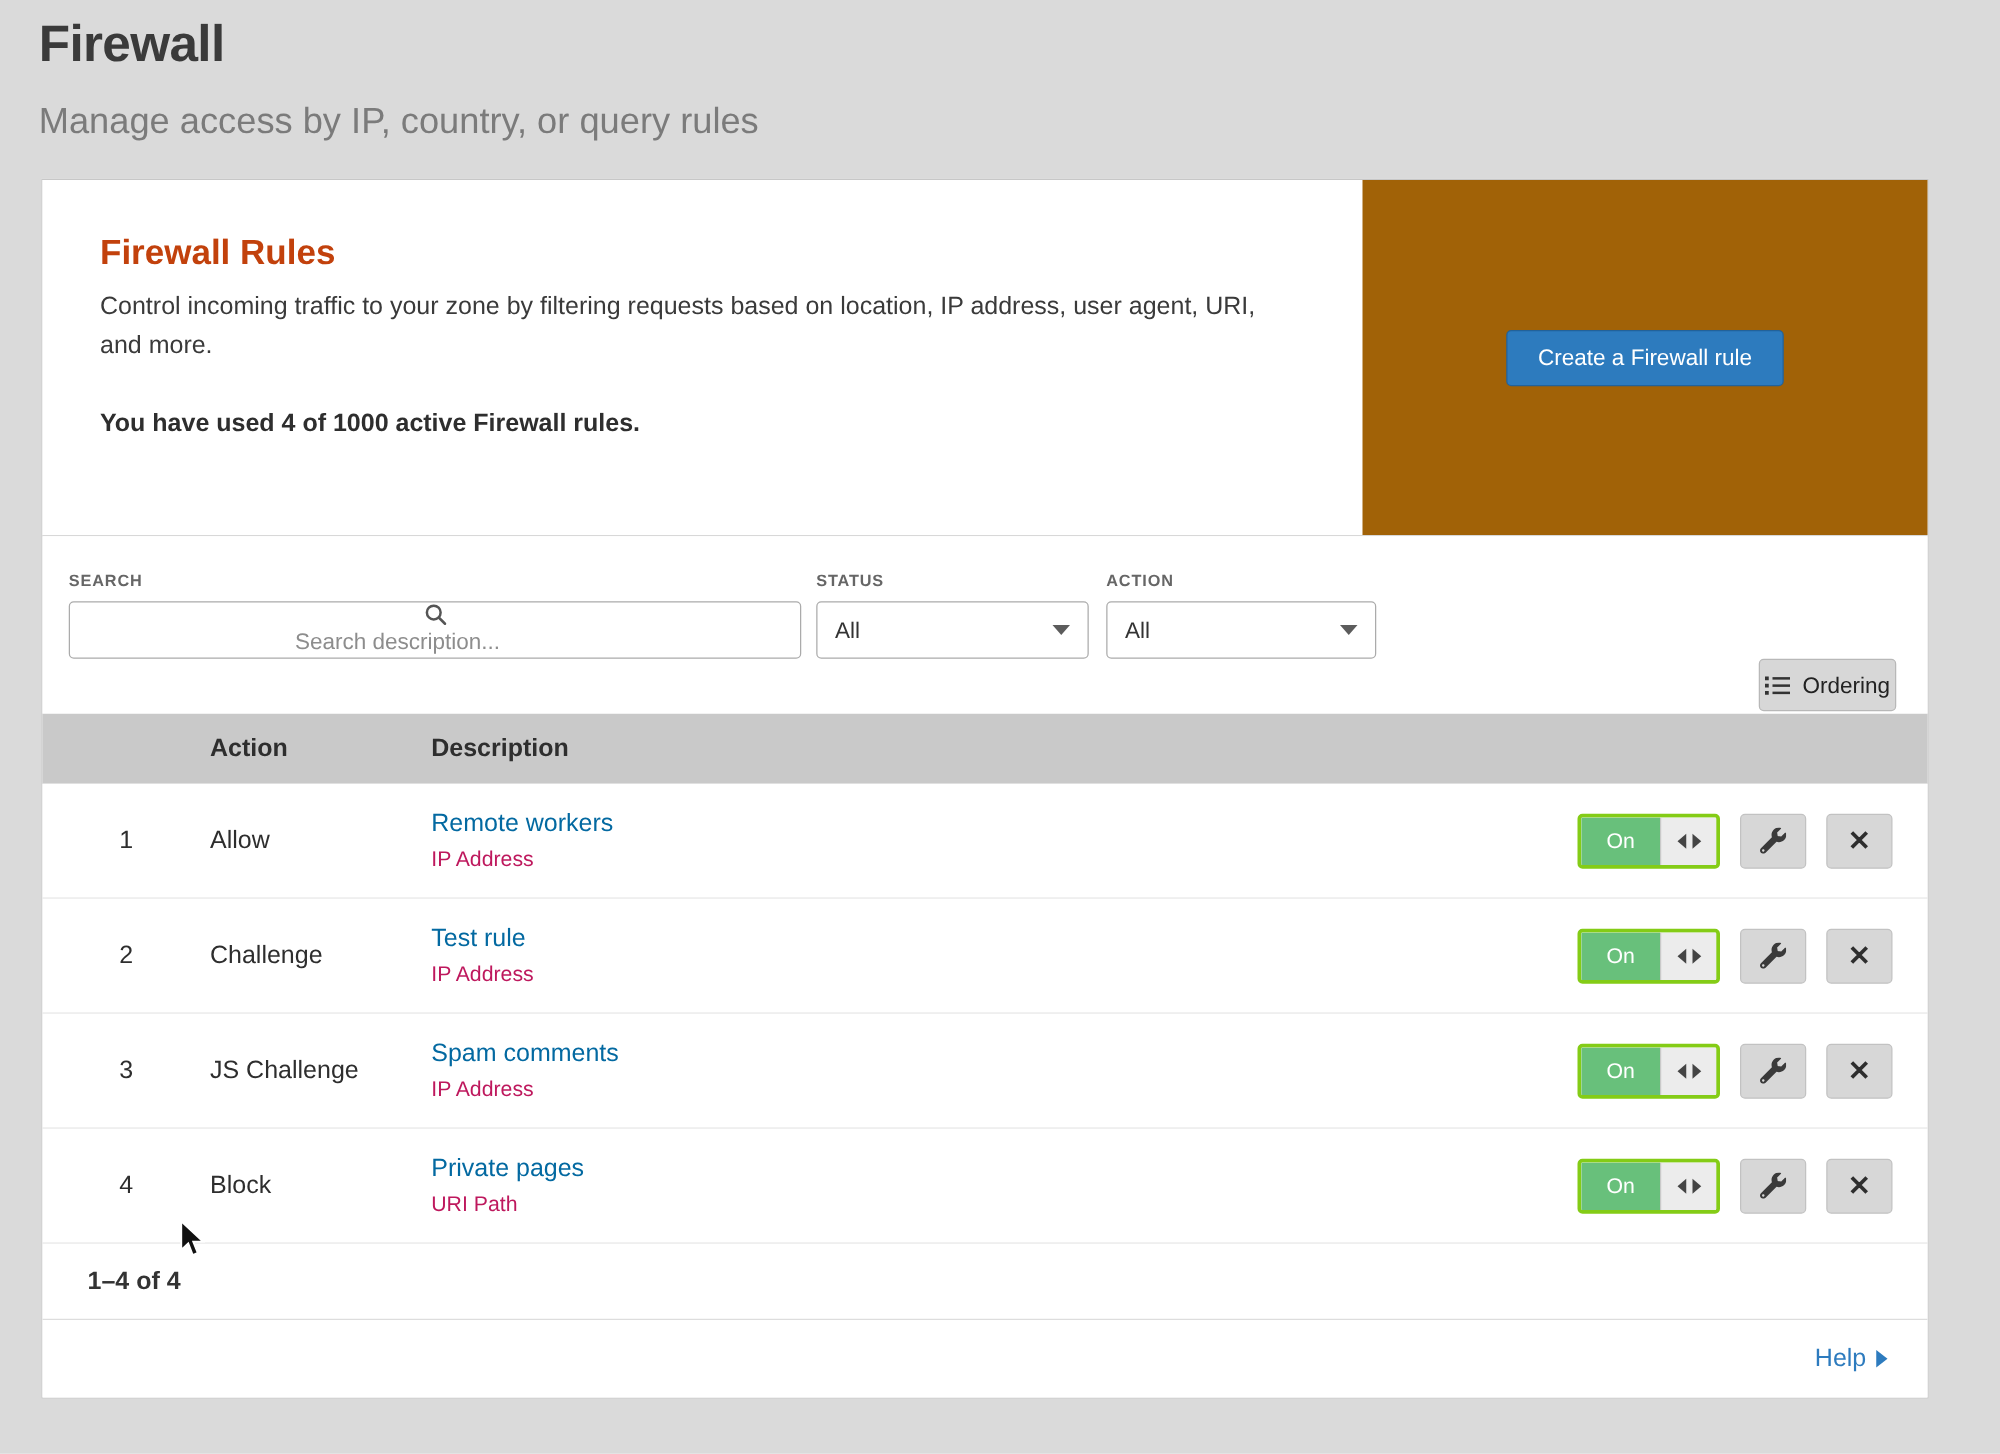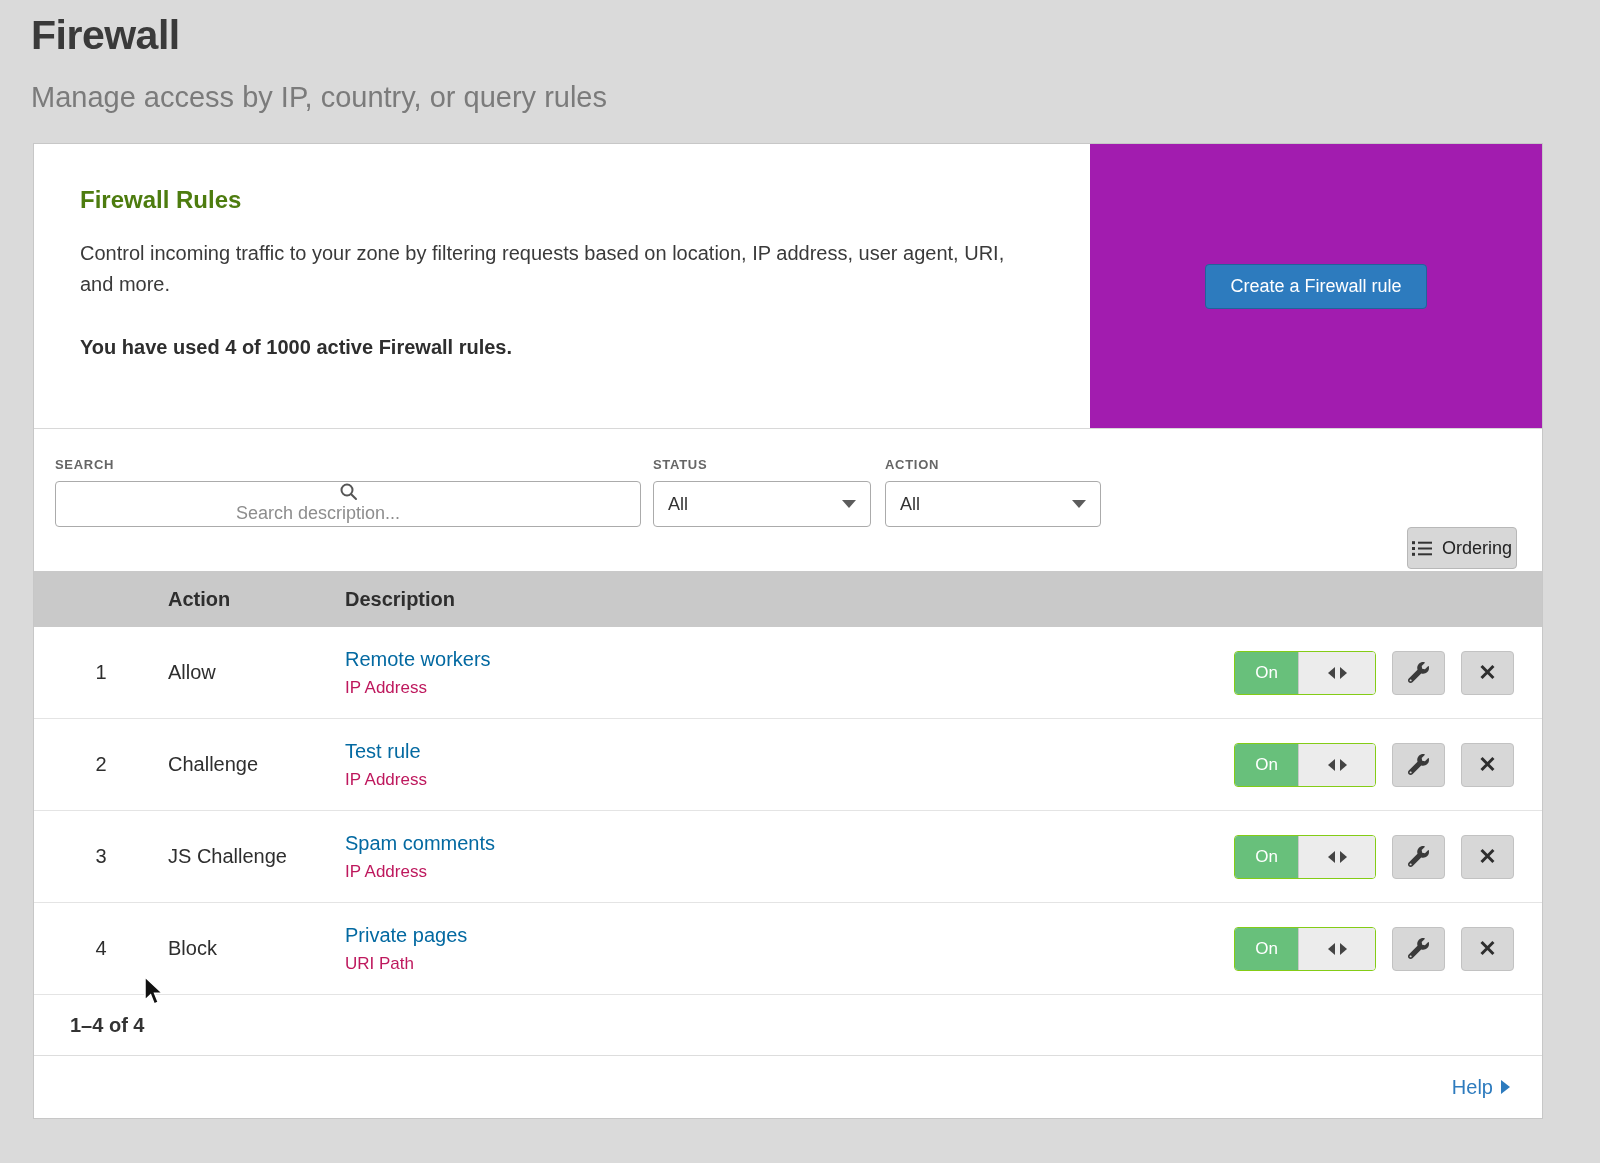--- a/index.html
+++ b/index.html
@@ -9,24 +9,24 @@
   .page { width: 1600px; height: 1163px; position: relative; }
 
   .page-title { padding: 12px 0 0 31px; font-size: 41px; font-weight: 700; color: #3a3a3a; letter-spacing: -0.5px; }
   .page-subtitle { padding: 22px 0 0 31px; font-size: 29px; font-weight: 400; color: #7b7b7b; }
 
   .card { position: absolute; left: 33px; top: 143px; width: 1510px; background: #ffffff; border: 1px solid #c7c7c7; }
 
   
   .banner { display: flex; height: 285px; border-bottom: 1px solid #d8d8d8; }
   .banner-left { width: 1056px; padding: 42px 60px 0 46px; background: #ffffff; }
-  .banner-heading { font-size: 24px; font-weight: 700; color: #4d7c0f; margin-bottom: 24px; }
+  .banner-heading { font-size: 28px; font-weight: 700; color: #c2410c; margin-bottom: 12px; }
   .banner-desc { font-size: 20px; line-height: 1.55; color: #3a3a3a; max-width: 950px; }
   .banner-usage { font-size: 20px; font-weight: 700; color: #2e2e2e; margin-top: 36px; }
-  .banner-right { flex: 1; background: #a21caf; display: flex; align-items: center; justify-content: center; }
+  .banner-right { flex: 1; background: #a16207; display: flex; align-items: center; justify-content: center; }
   .create-btn { background: #2d7bbe; border: 1px solid #22629a; color: #ffffff; font-family: "Liberation Sans", sans-serif;
     font-size: 18px; font-weight: 500; padding: 0 24px; height: 45px; border-radius: 4px; cursor: pointer; }
 
   
   .filters { height: 142px; padding: 28px 25px 0 21px; display: flex; align-items: flex-start; background: #fff; justify-content: center; }
   .filter { display: flex; flex-direction: column; }
   .filter-label { font-size: 13px; font-weight: 700; color: #666666; letter-spacing: 0.7px; margin-bottom: 9px; }
   .search-box { width: 586px; height: 46px; border: 1px solid #ababab; border-radius: 4px; background: #fff;
     display: flex; align-items: center; padding: 0 12px; flex-direction: column; }
   .search-box input { border: none; outline: none; flex: 1; font-size: 18px; color: #333; margin-left: 8px;
@@ -44,21 +44,21 @@
 
   
   .thead { height: 56px; background: #c9c9c9; display: flex; align-items: center; font-size: 20px; font-weight: 700; color: #2e2e2e; }
   .col-num { width: 134px; text-align: center; flex: 0 0 auto; }
   .col-action { width: 177px; flex: 0 0 auto; }
   .col-desc { flex: 1 1 auto; min-width: 0; }
   .trow { height: 92px; display: flex; align-items: center; background: #fff; border-bottom: 1px solid #e4e4e4; font-size: 20px; color: #2e2e2e; }
   .desc-main { font-size: 20px; color: #0369a1; }
   .desc-sub { font-size: 17px; color: #be185d; margin-top: 7px; }
   .controls { margin-left: auto; display: flex; align-items: center; gap: 16px; padding-right: 28px; }
-  .toggle { width: 142px; height: 44px; border-radius: 4px; overflow: hidden; display: flex; border: 1px solid #84cc16; cursor: pointer; }
+  .toggle { width: 114px; height: 44px; border-radius: 4px; overflow: hidden; display: flex; border: 3px solid #84cc16; cursor: pointer; }
   .toggle-on { flex: 0 0 63px; background: #68c07b; color: #fff; display: flex; align-items: center; justify-content: center; font-size: 17px; }
   .toggle-arrows { flex: 1; background: #ececec; display: flex; align-items: center; justify-content: center; gap: 5px; border-left: 1px solid #c9c9c9; }
   .tri-l { width: 0; height: 0; border-top: 6px solid transparent; border-bottom: 6px solid transparent; border-right: 7px solid #444; }
   .tri-r { width: 0; height: 0; border-top: 6px solid transparent; border-bottom: 6px solid transparent; border-left: 7px solid #444; }
   .icon-btn { width: 53px; height: 44px; background: #d7d7d7; border: 1px solid #c2c2c2; border-radius: 4px;
     display: flex; align-items: center; justify-content: center; cursor: pointer; font-family: "Liberation Sans", sans-serif; }
   .x-glyph { font-size: 22px; font-weight: 700; color: #2e2e2e; line-height: 1; }
 
   .pagination { height: 61px; display: flex; align-items: center; padding-left: 36px; font-size: 20px; font-weight: 700;
     color: #333; background: #fff; border-bottom: 1px solid #dddddd; }

